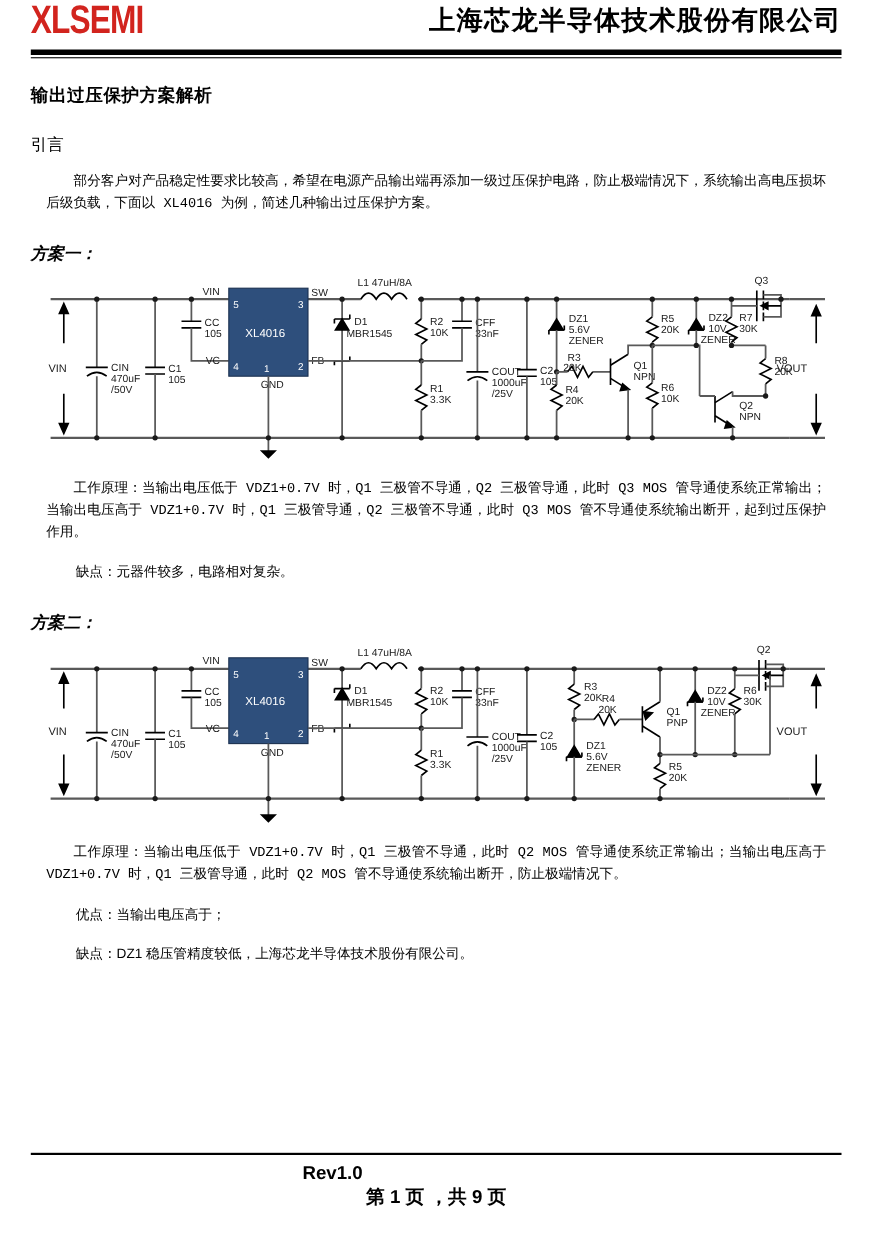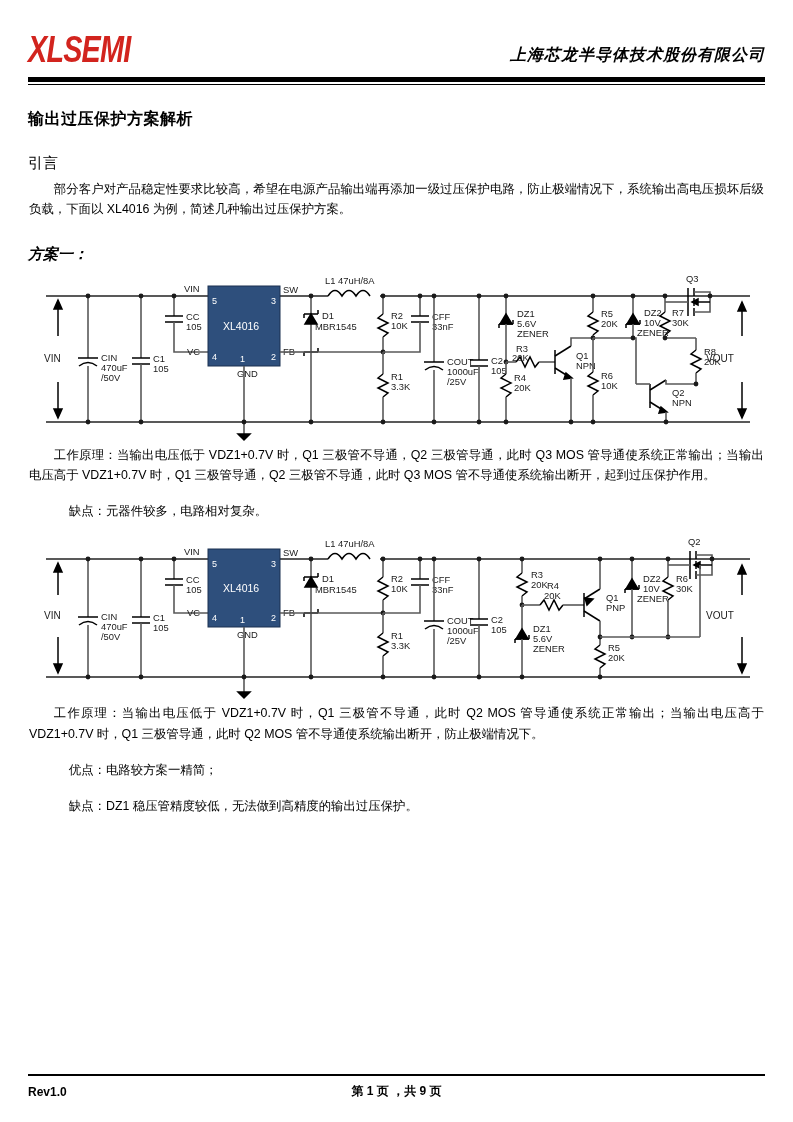--- a/index.html
+++ b/index.html
@@ -10,54 +10,52 @@
     font-family: "Liberation Sans", "DejaVu Sans", sans-serif;
     color: #000;
     position: relative;
     overflow: hidden;
   }
   .page { position: relative; width: 793px; height: 1122px; padding: 0 28px; }
 
   
   .header {
     display: flex; align-items: flex-end; justify-content: space-between;
-    padding-top: 32px;
-    font-style: italic;
   }
   .logo {
     color: #d2241e;
     font-family: "Liberation Sans", sans-serif;
     font-weight: bold;
     font-size: 36px;
     letter-spacing: -1px;
     transform: scaleX(0.80);
     transform-origin: left bottom;
     line-height: 1;
   }
   .company {
-    font-size: 16px; font-weight: bold; letter-spacing: 1px;
+    font-size: 24px; font-weight: bold; letter-spacing: 1px;
     padding-bottom: 2px;
     text-align: center;
   }
   .rule-wrap { margin-top: 9px; }
   .rule-thick { height: 5px; background: #000; }
   .rule-gap   { height: 2px; background: #fff; }
   .rule-thin  { height: 1px; background: #000; }
 
   
   .doc-title {
     font-size: 16px; font-weight: bold;
     margin-top: 24px; letter-spacing: .5px;
   }
   h2.sec {
     font-size: 15px; font-weight: normal; margin: 24px 0 6px 0;
   }
   h2.plan { font-size: 15px; font-weight: bold; margin: 26px 0 8px 0; font-style: italic; }
   p.body {
-    font-size: 12.4px; line-height: 1.62; margin: 1px; text-align: justify;
+    font-size: 12.4px; line-height: 1.62; margin: 14px; text-align: justify; font-family: Liberation Mono, monospace;
   }
   p.body.indent { text-indent: 2em; }
   .note { font-size: 12.4px; line-height: 1.62; margin: 16px; text-indent: 2em; }
 
   
   .schem { margin: 10px 0 0 0; }
   svg.schem-svg { display: block; }
   .wire { stroke: #595959; stroke-width: 1.6; fill: none; }
   .wire-b { stroke: #595959; stroke-width: 2.1; fill: none; }
   .sym { stroke: #000; stroke-width: 1.5; fill: none; }
@@ -80,21 +78,21 @@
     font-size: 10px; fill: #1a1a1a;
   }
 
   
   .footer {
     position: absolute; left: 28px; right: 28px; bottom: 22px;
   }
   .footer-rule { height: 2px; background: #000; }
   .footer-row {
     display: flex; align-items: center; margin-top: 7px;
-    font-size: 12px; font-weight: bold;
+    font-size: 17px; font-weight: bold; flex-direction: column;
   }
   .footer-left { width: 33%; }
   .footer-center { width: 34%; text-align: center; }
   .footer-right { width: 33%; }
 </style>
 </head>
 <body>
 
 <div class="page">
 
@@ -332,20 +330,21 @@
     <path class="sym" d="M714 108 V140"></path>
         <path class="symf" d="M714 144 l-4 -9 h8 z"></path>
     <path class="wire-b" d="M690 22 H722 M690 148 H722"></path>
     <text class="lbl-big" x="678" y="88">VOUT</text>
   </svg>
   </div>
 
   <p class="body indent">工作原理：当输出电压低于 VDZ1+0.7V 时，Q1 三极管不导通，Q2 三极管导通，此时 Q3 MOS 管导通使系统正常输出；当输出电压高于 VDZ1+0.7V 时，Q1 三极管导通，Q2 三极管不导通，此时 Q3 MOS 管不导通使系统输出断开，起到过压保护作用。</p>
   <p class="note">缺点：元器件较多，电路相对复杂。</p>
 
+  <h2 class="plan"><span>方案二：</span></h2>
 
   <div class="schem">
   <svg class="schem-svg" width="737" height="165" viewBox="0 0 737 165">
 
     <path class="wire-b" d="M18 22 H180"></path>
     <path class="wire-b" d="M252 22 H300"></path>
     <path class="wire-b" d="M352 22 H690"></path>
     <path class="wire-b" d="M18 140 H690"></path>
 
     <path class="sym" d="M30 58 V30"></path>
@@ -526,22 +525,22 @@
     <path class="sym" d="M714 58 V32"></path>
         <path class="symf" d="M714 28 l-4 9 h8 z"></path>
     <path class="sym" d="M714 100 V132"></path>
         <path class="symf" d="M714 136 l-4 -9 h8 z"></path>
     <path class="wire-b" d="M690 22 H722 M690 140 H722"></path>
     <text class="lbl-big" x="678" y="82">VOUT</text>
   </svg>
   </div>
 
   <p class="body indent">工作原理：当输出电压低于 VDZ1+0.7V 时，Q1 三极管不导通，此时 Q2 MOS 管导通使系统正常输出；当输出电压高于 VDZ1+0.7V 时，Q1 三极管导通，此时 Q2 MOS 管不导通使系统输出断开，防止极端情况下。</p>
-  <p class="note">优点：电路较方案一精简；</p>
-  <p class="note">缺点：DZ1 稳压管精度较低，无法做到高精度的输出过压保护。</p>
+  <p class="note">优点：当输出电压高于；</p>
+  <p class="note">缺点：DZ1 稳压管精度较低，上海芯龙半导体技术股份有限公司。</p>
 
   <div class="footer">
     <div class="footer-rule"></div>
     <div class="footer-row">
       <div class="footer-left">Rev1.0</div>
       <div class="footer-center">第 1 页 ，共 9 页</div>
       <div class="footer-right"></div>
     </div>
   </div>
 

